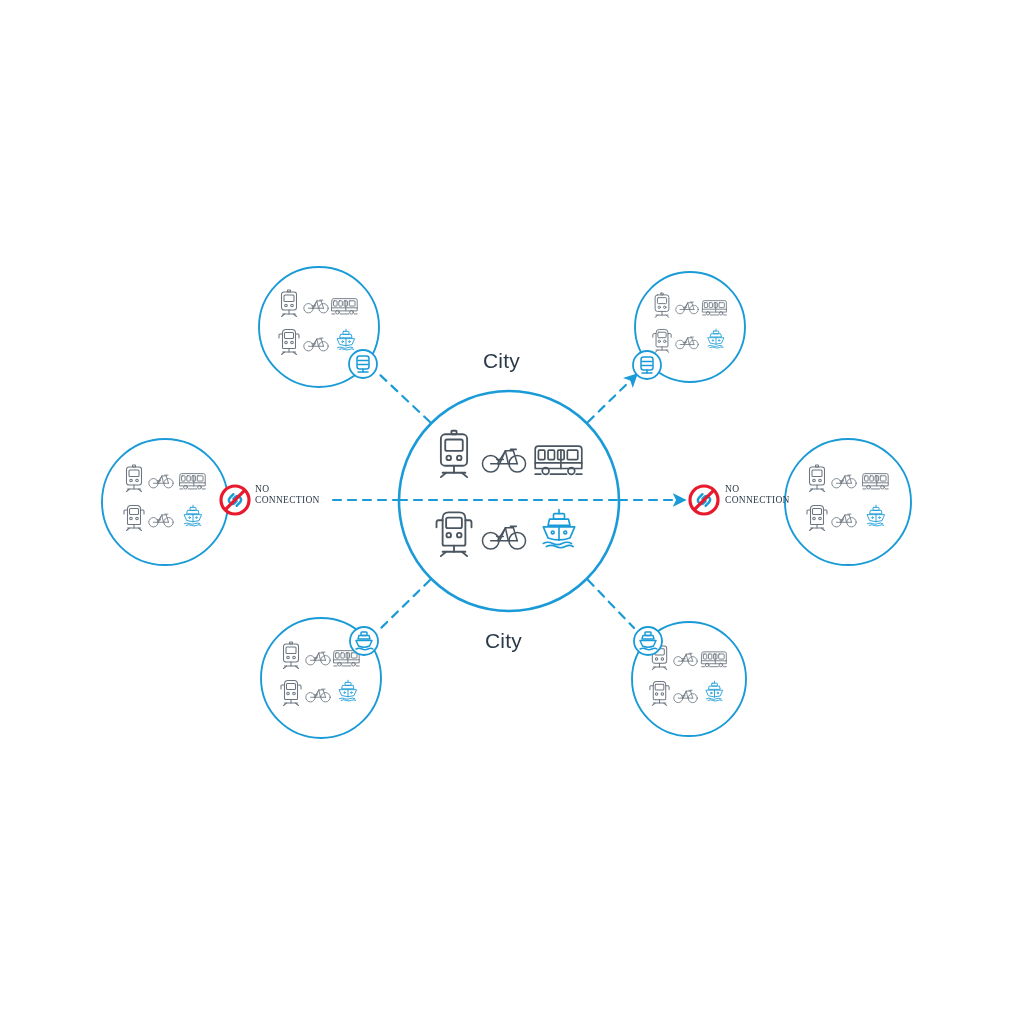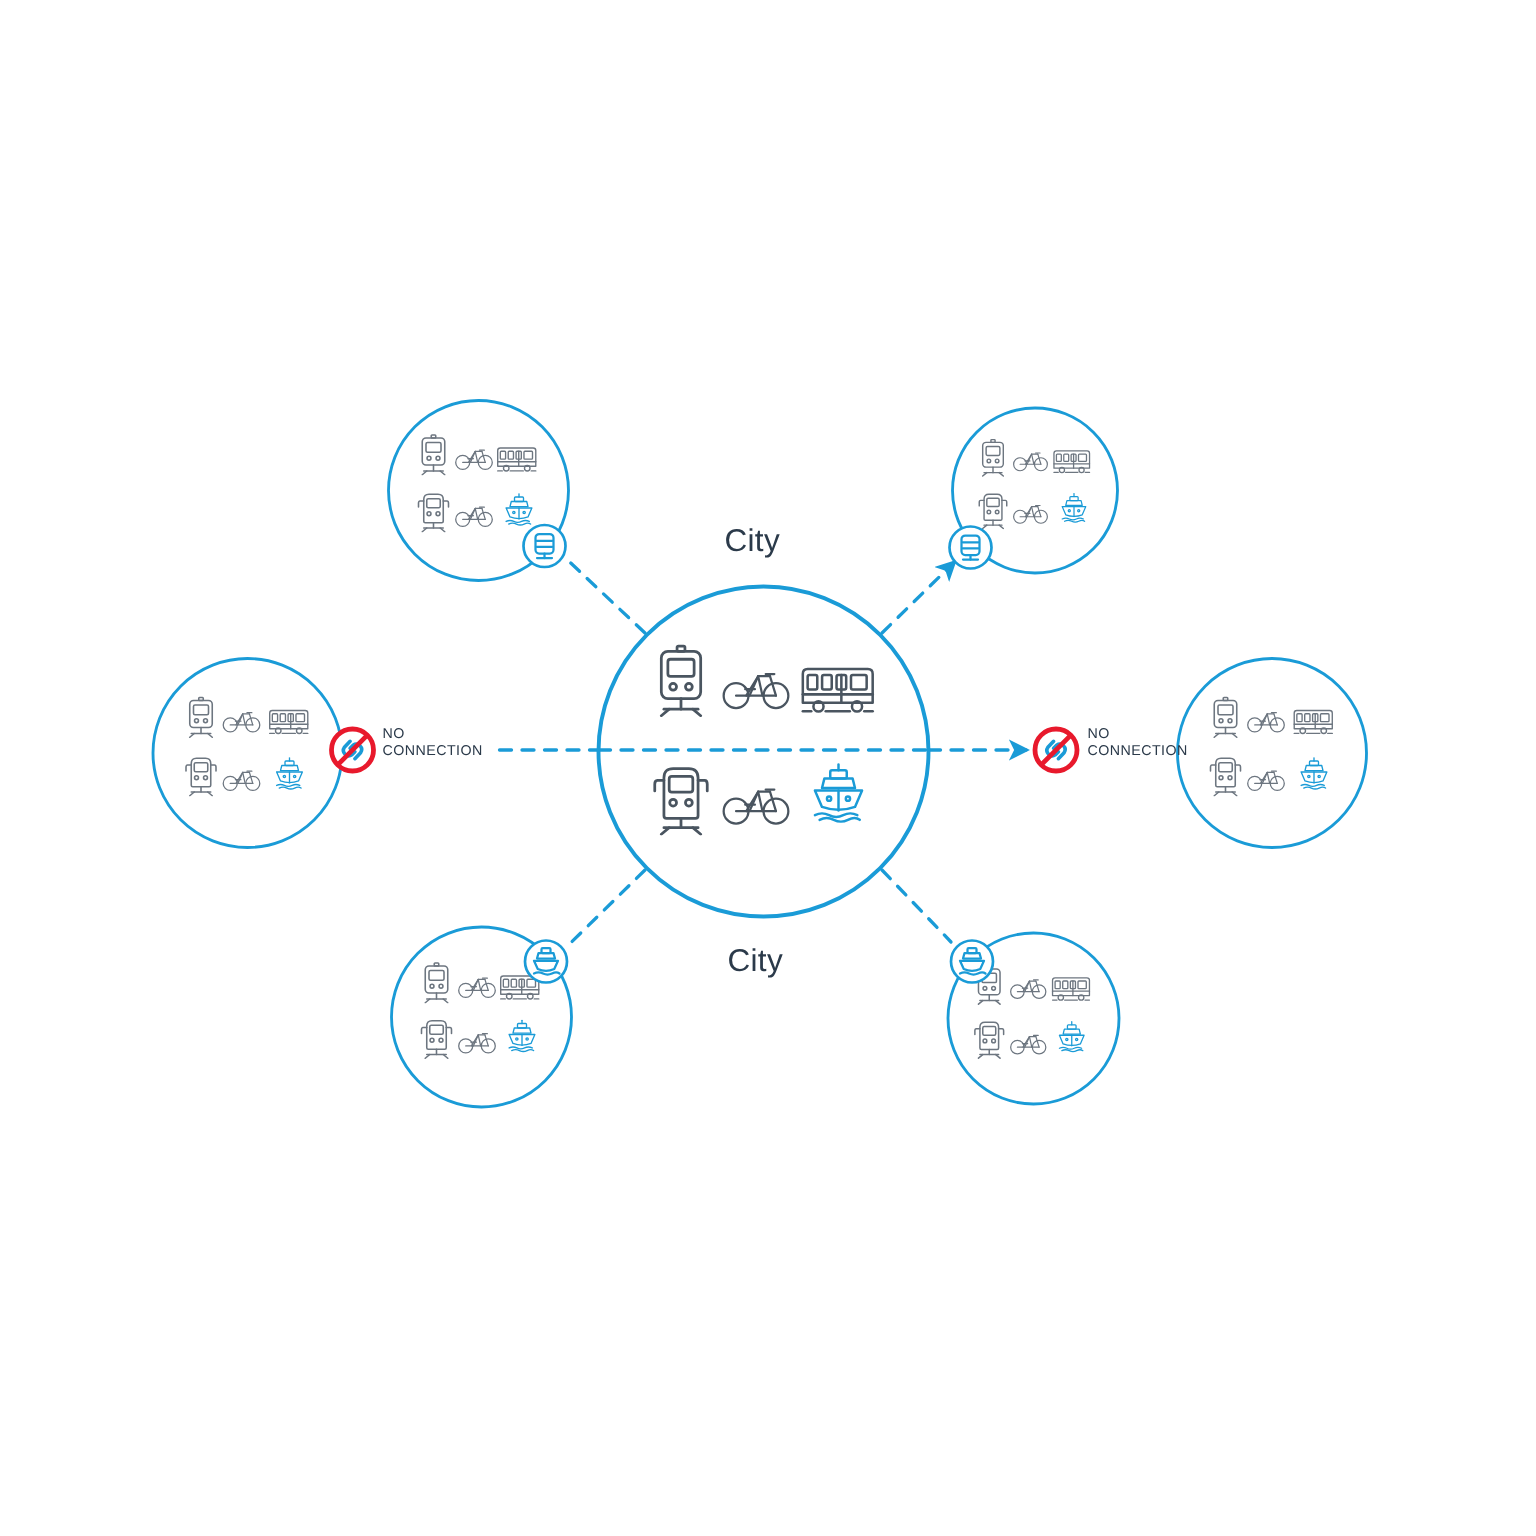--- a/index.html
+++ b/index.html
@@ -29,21 +29,21 @@
     position: absolute;
     font-family: "Liberation Sans", sans-serif;
     font-size: 21px;
     fill: #2b3a4a;
     color: #2b3a4a;
     letter-spacing: 0.2px;
     white-space: nowrap;
   }
   .nc-label {
     position: absolute;
-    font-family: Liberation Sans, sans-serif;
+    font-family: Liberation Serif, serif;
     font-size: 9.5px;
     color: #2b3a4a;
     line-height: 11px;
     letter-spacing: 0.3px;
     white-space: nowrap;
   }
 </style>
 </head>
 <body>
 

